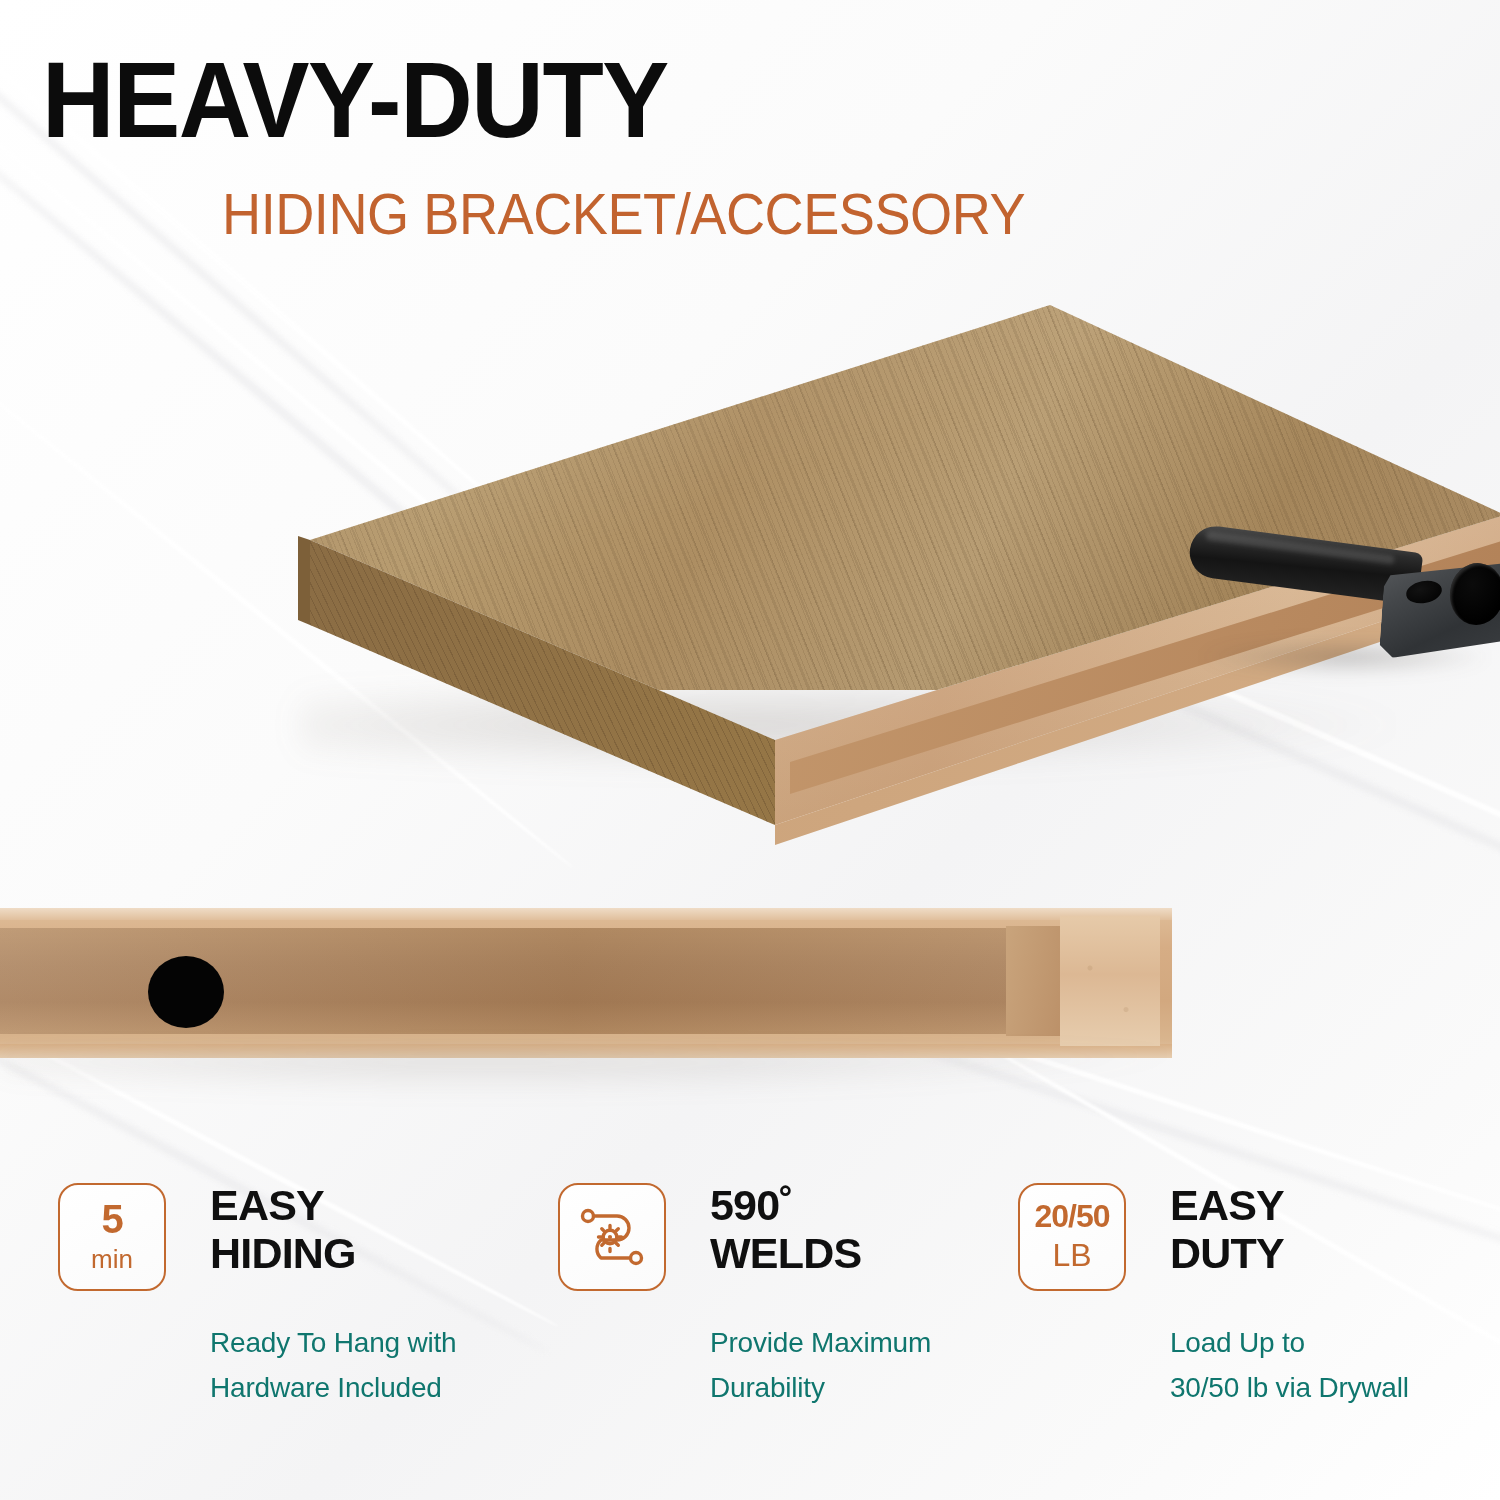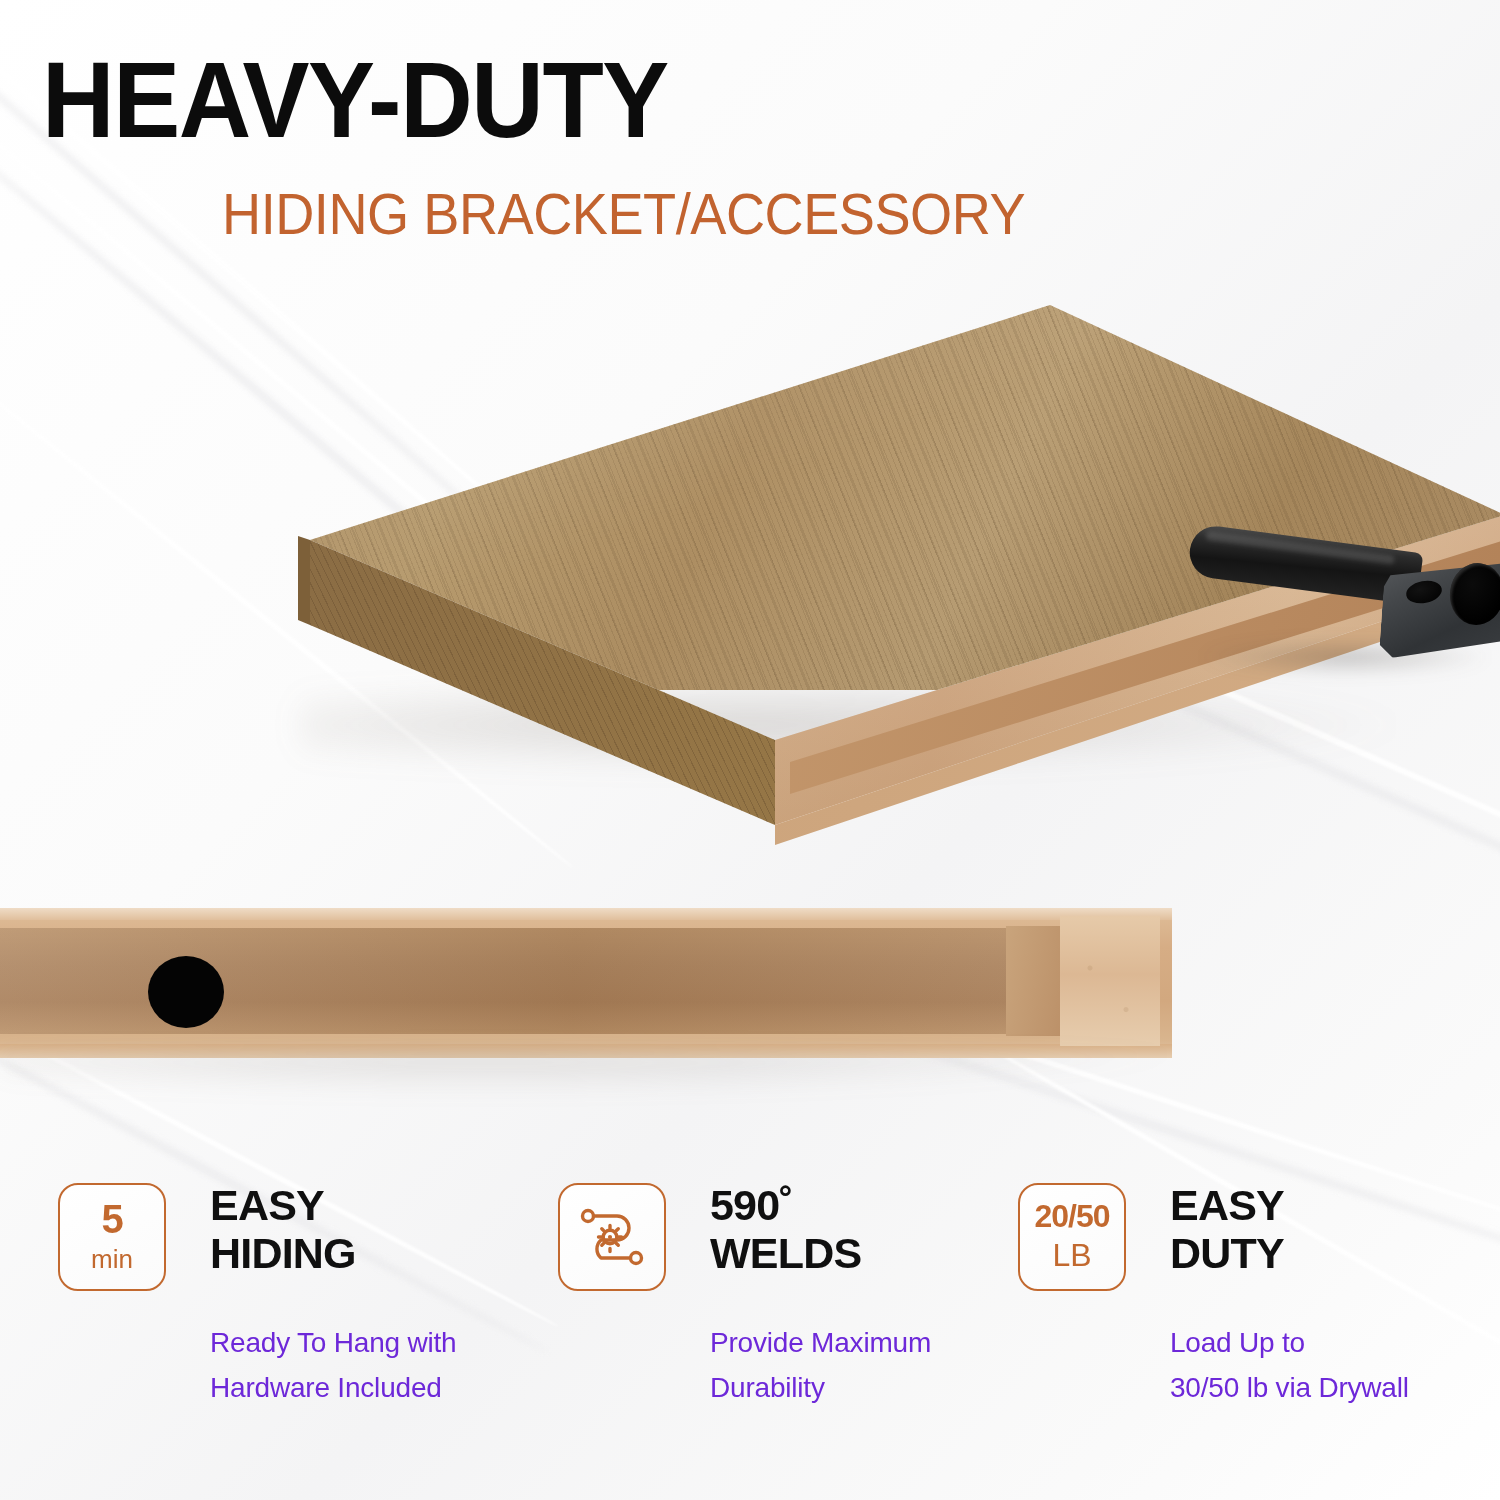--- a/index.html
+++ b/index.html
@@ -222,21 +222,21 @@
 
   .f-head{
     position:absolute;left:152px;top:6px;width:300px;
     font-size:43px;line-height:1.12;font-weight:700;letter-spacing:-0.8px;
     color:#101010;white-space:pre-line;
     font-family:"Liberation Sans","DejaVu Sans",sans-serif;
   }
   .f-desc{
     position:absolute;left:152px;top:145px;width:320px;
     font-size:28px;line-height:1.62;font-weight:400;letter-spacing:-0.2px;
-    color:#6d28d9;white-space:pre-line;
+    color:#0f766e;white-space:pre-line;
     font-family:"Liberation Sans","DejaVu Sans",sans-serif;
   }
   .f3 .f-desc{width:350px;}
 
   svg{display:block;}
 </style>
 </head>
 <body>
 
 <div class="bg"></div>

